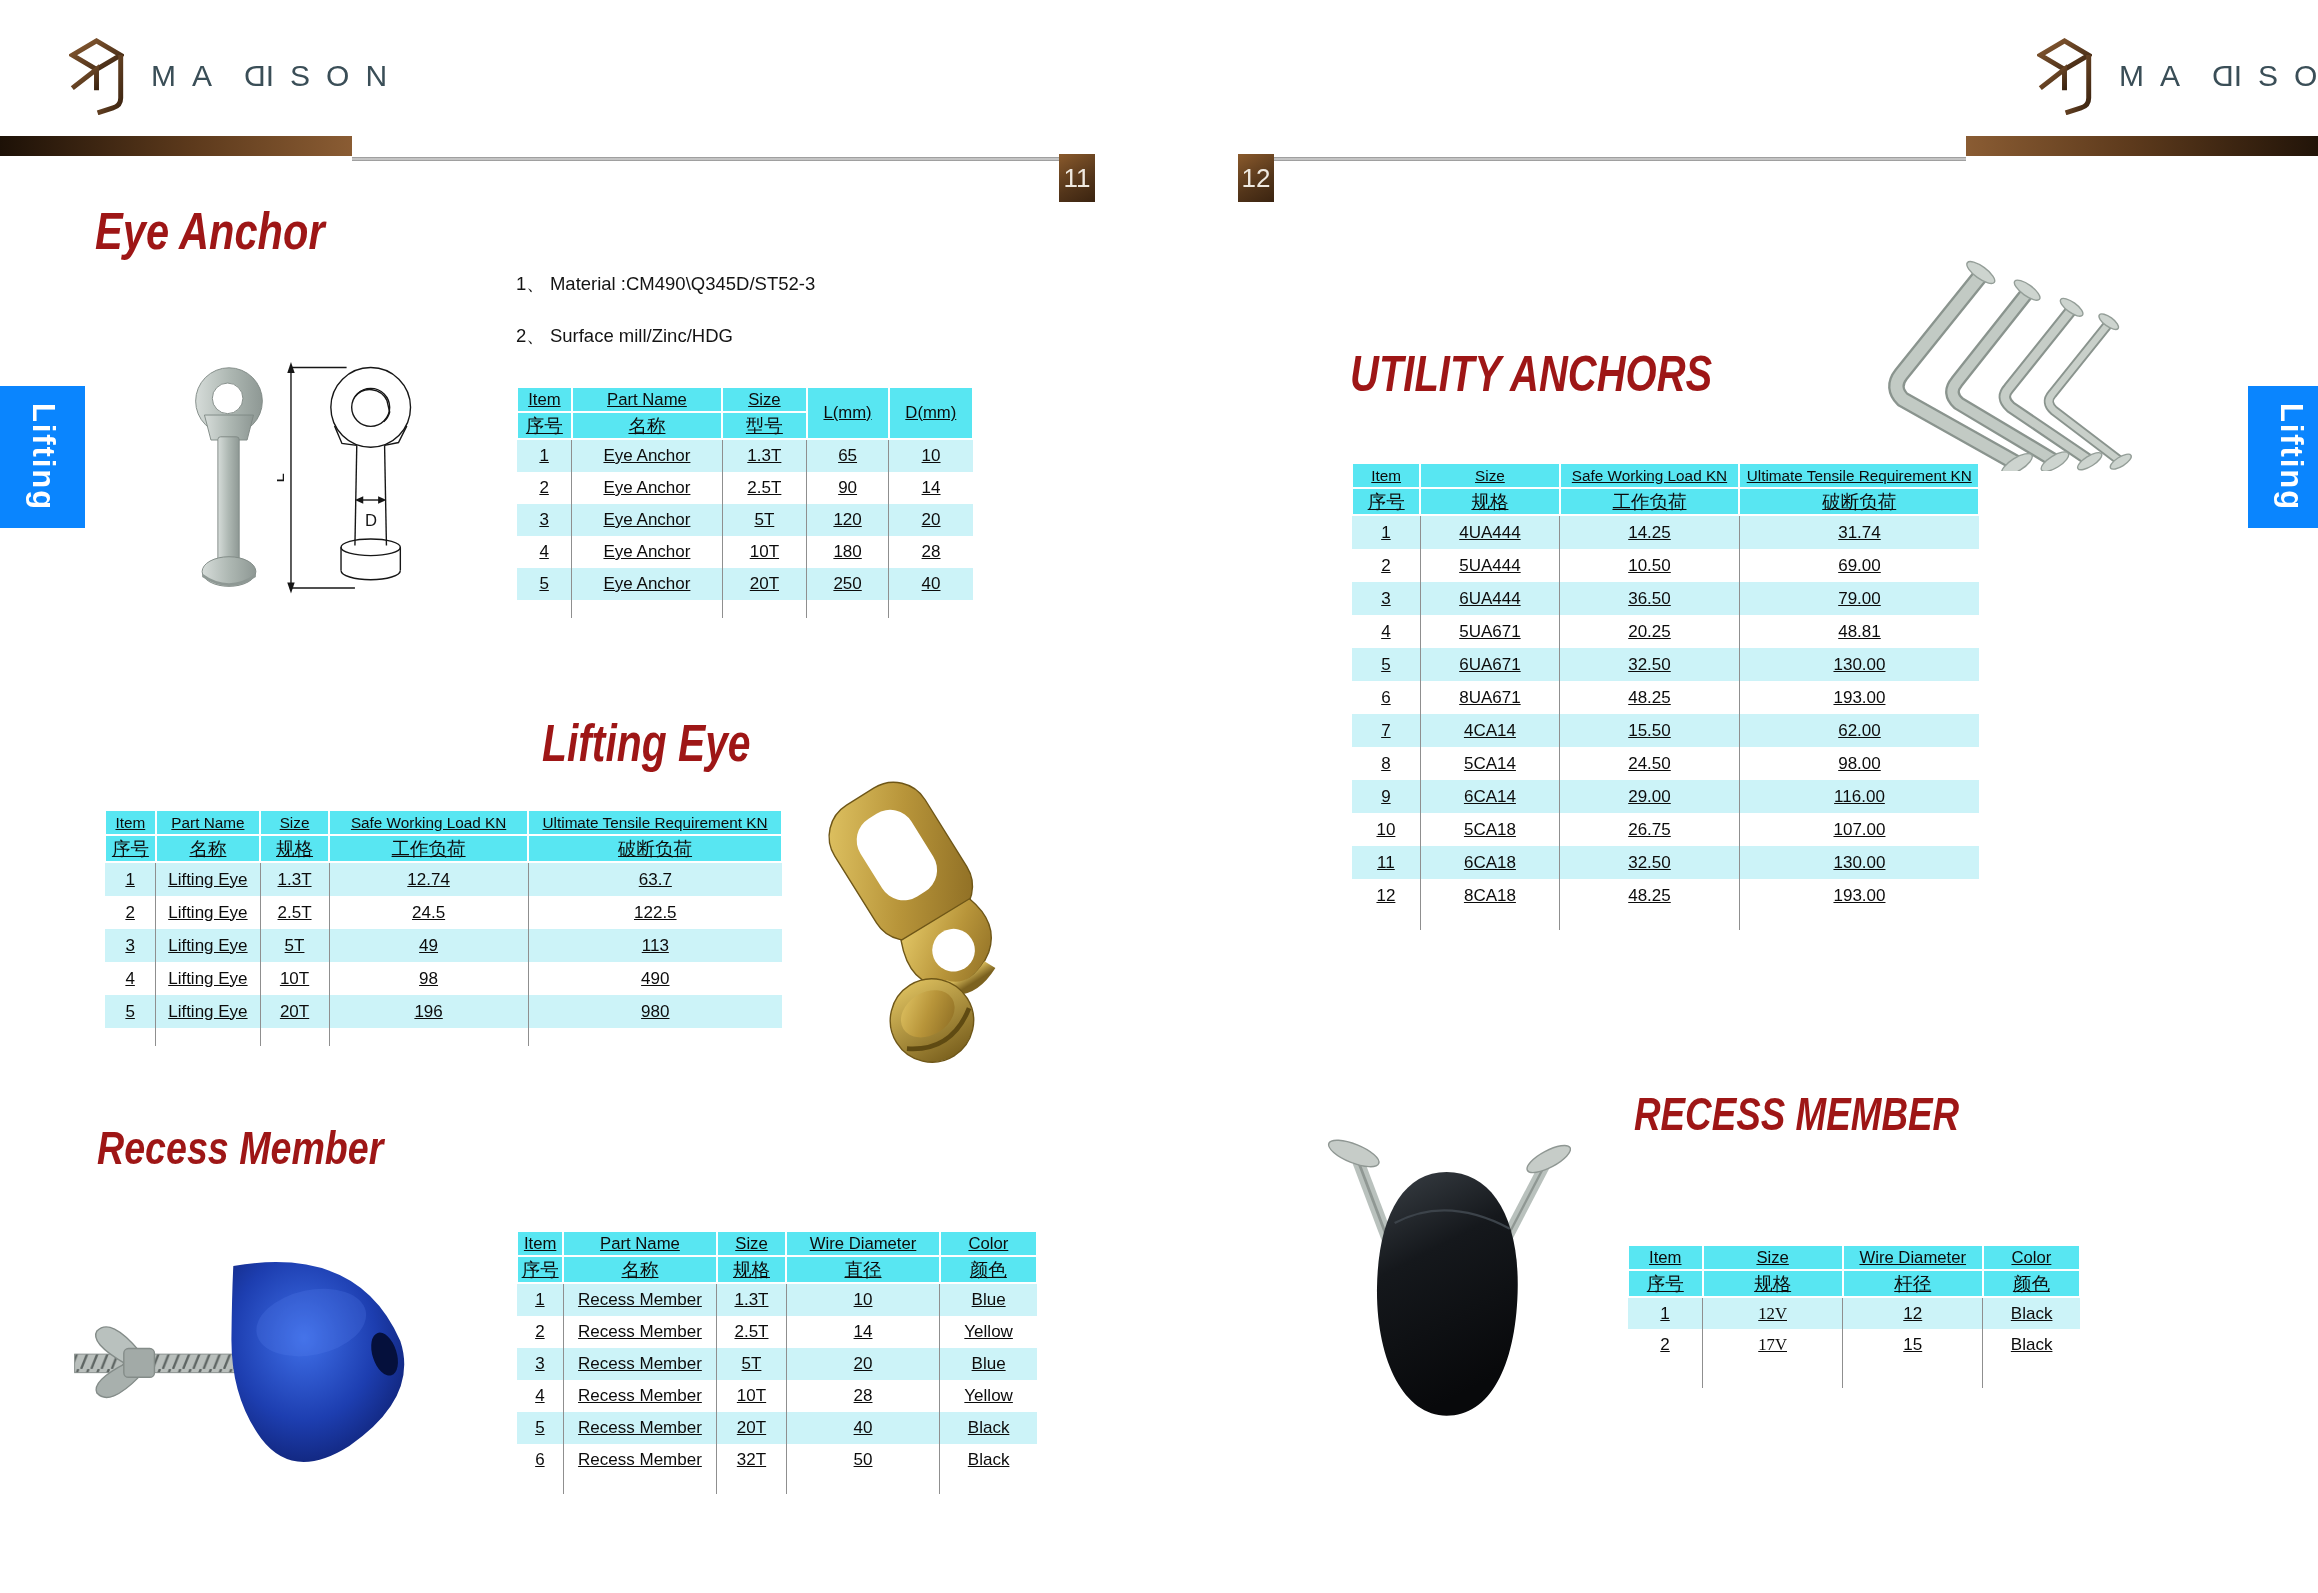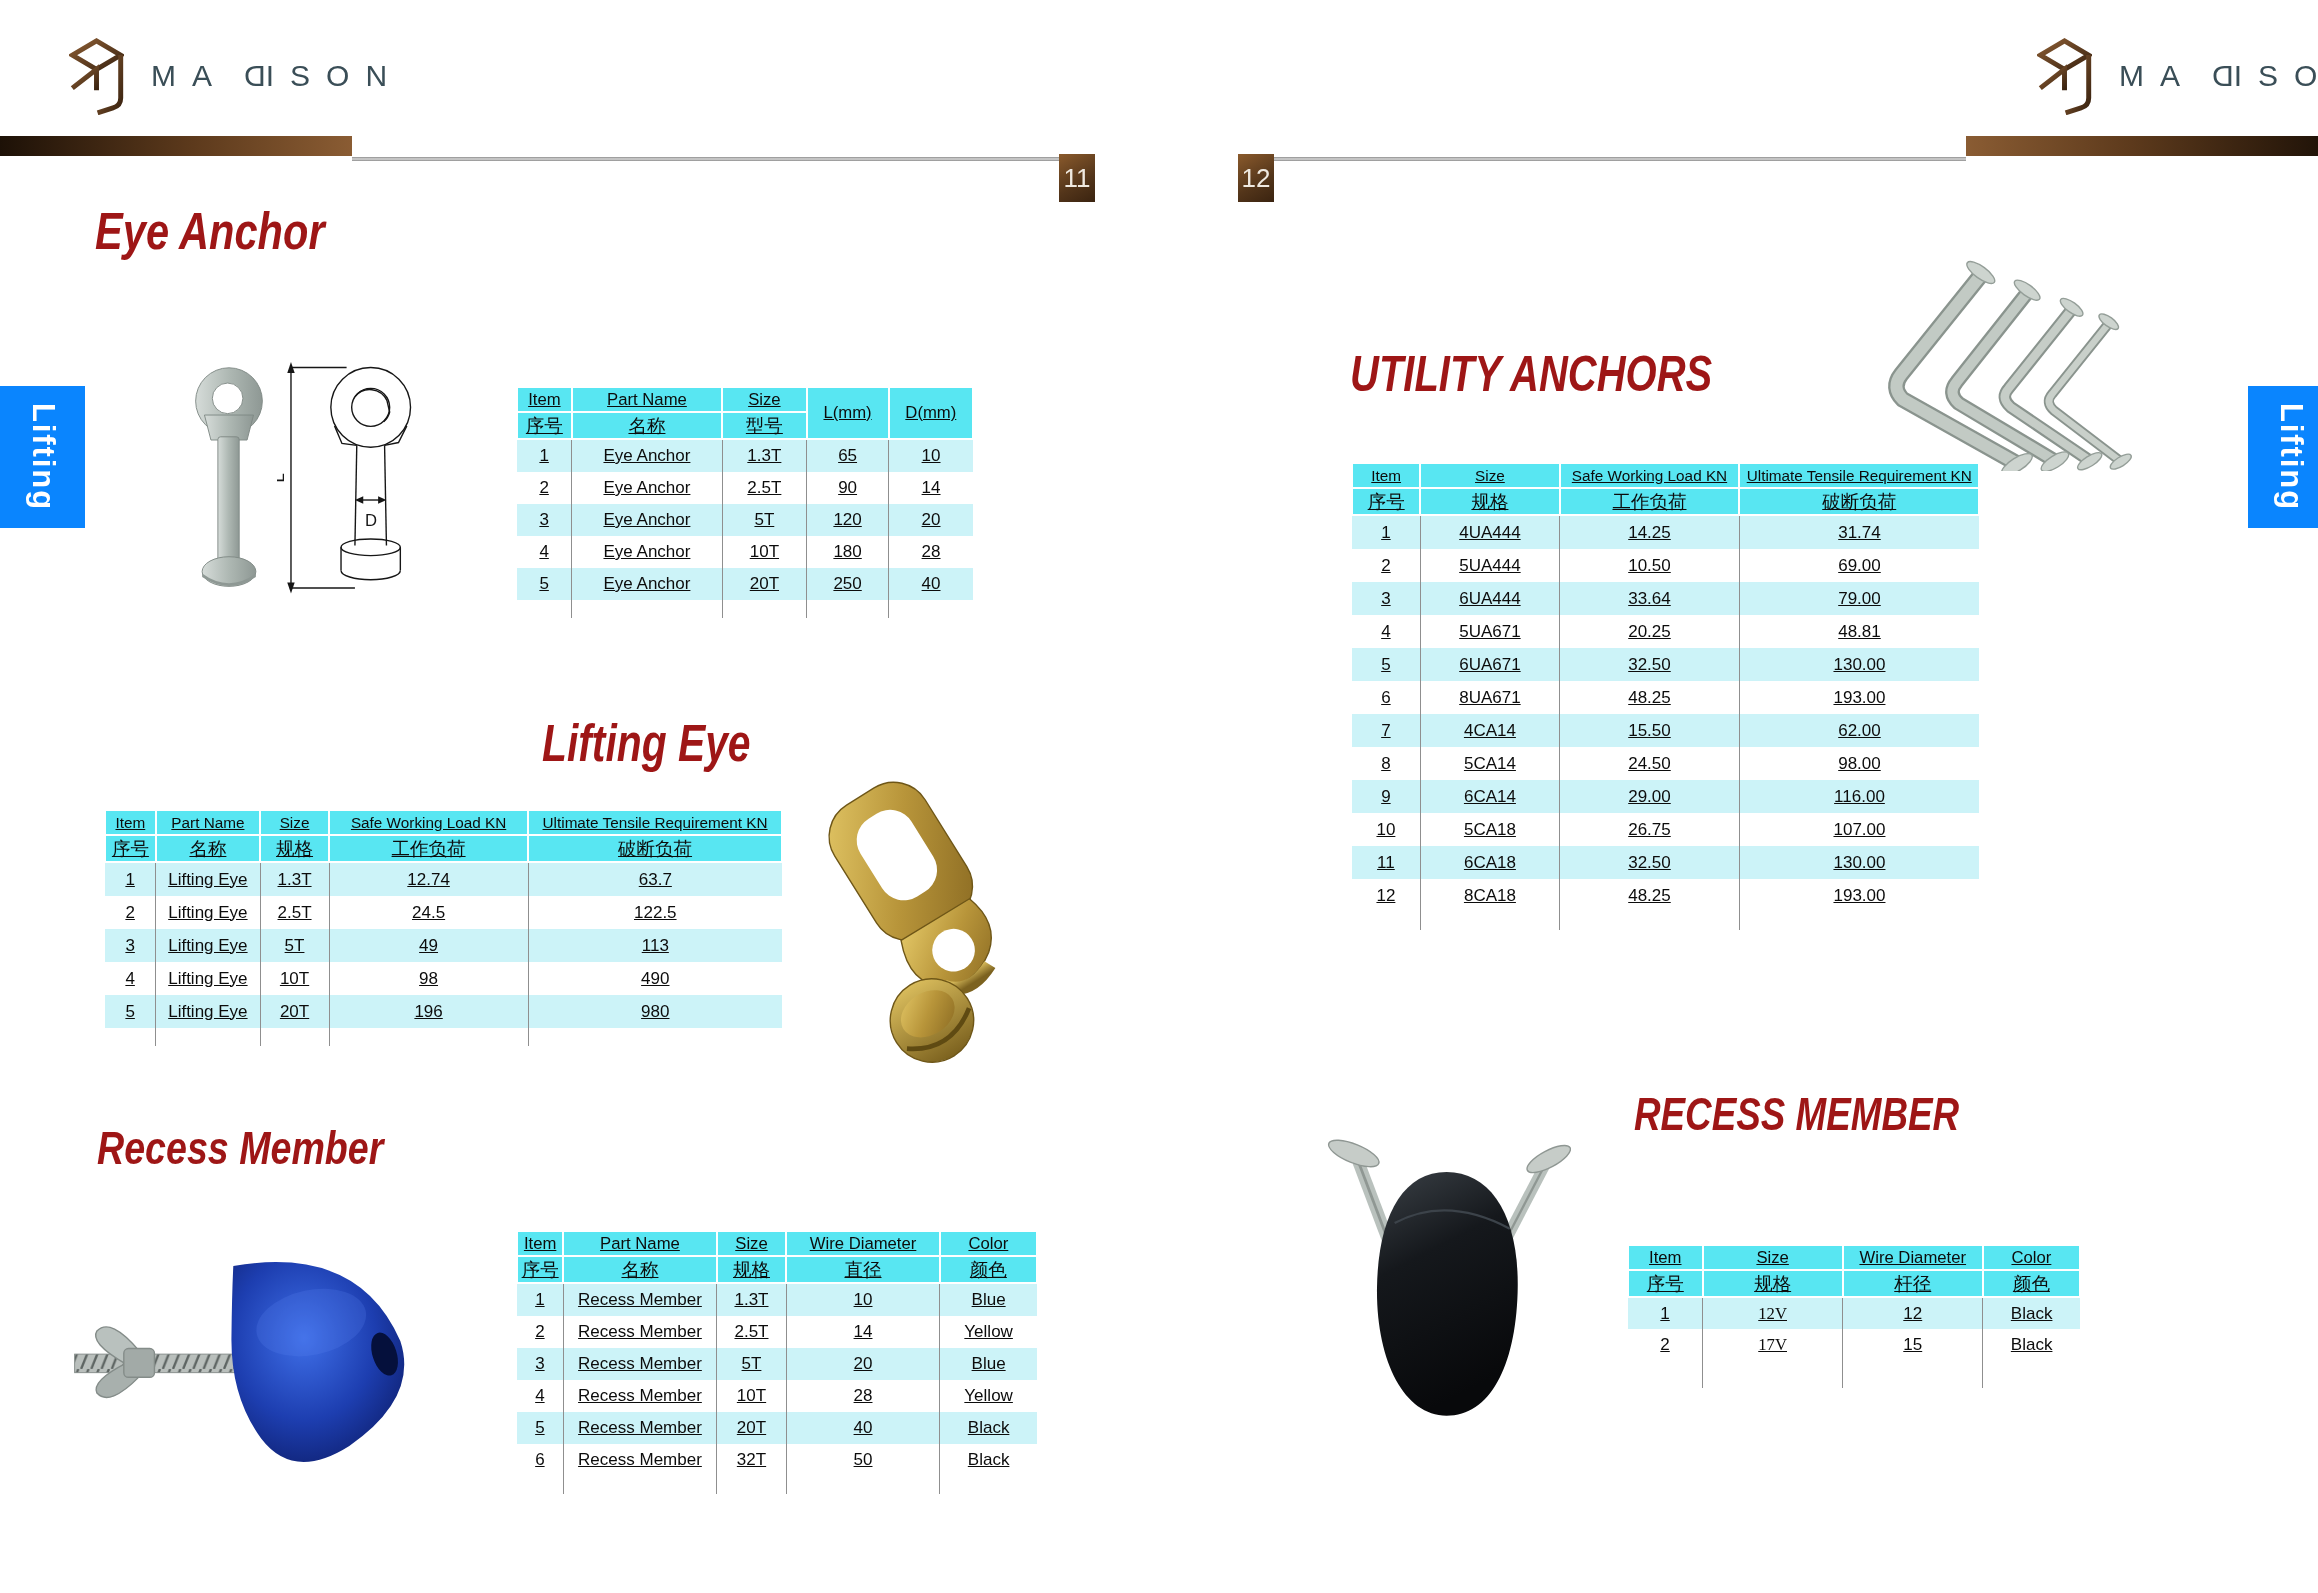--- a/index.html
+++ b/index.html
@@ -161,20 +161,24 @@
 
   <div class="side-tab" id="tab-left">
     <span>Lifting</span>
   </div>
   <div class="side-tab" id="tab-right">
     <span>Lifting</span>
   </div>
 
   <div class="red-title" id="title-eye-anchor">Eye Anchor</div>
 
+  <div id="notes">
+    <div class="note">1、 Material :CM490\Q345D/ST52-3</div>
+    <div class="note">2、 Surface mill/Zinc/HDG</div>
+  </div>
 
   <svg class="illus" id="eye-anchor-photo" viewBox="0 0 150 488">
     <circle cx="75" cy="78" r="72" fill="url(#metal-g)" stroke="#7e8884" stroke-width="2"></circle>
     <path d="M22 108 L128 108 L114 162 L36 162 Z" fill="url(#metal-g)" stroke="#7e8884" stroke-width="2"></path>
     <circle cx="72" cy="72" r="33" fill="#ffffff" stroke="#7e8884" stroke-width="2"></circle>
     <rect x="51" y="155" width="46" height="272" rx="6" fill="url(#metal-g)" stroke="#7e8884" stroke-width="2"></rect>
     <ellipse cx="75" cy="446" rx="58" ry="32" fill="url(#metal-g)" stroke="#7e8884" stroke-width="2"></ellipse>
     <path d="M17 450 Q75 492 133 450 L133 458 Q75 496 17 458 Z" fill="#8e9894"></path>
   </svg>
 
@@ -505,21 +509,21 @@
           </tr>
           <tr>
             <td>2</td>
             <td>5UA444</td>
             <td>10.50</td>
             <td>69.00</td>
           </tr>
           <tr>
             <td>3</td>
             <td>6UA444</td>
-            <td>33.64</td>
+            <td>36.50</td>
             <td>79.00</td>
           </tr>
           <tr>
             <td>4</td>
             <td>5UA671</td>
             <td>20.25</td>
             <td>48.81</td>
           </tr>
           <tr>
             <td>5</td>

